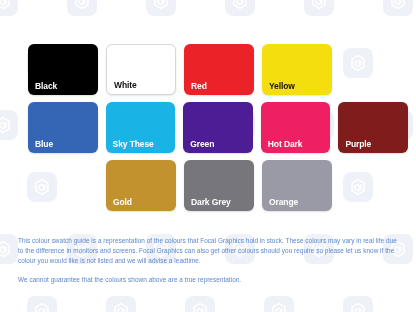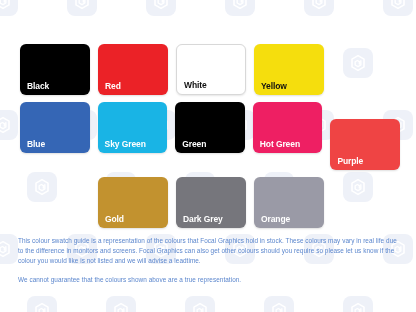--- a/index.html
+++ b/index.html
@@ -27,21 +27,21 @@
     position:absolute;
     width:30px;height:30px;
     border-radius:8px;
     background:#eef1f8;
     display:flex;align-items:center;justify-content:center;
   }
   .wm svg{display:block;}
   
   #swatch-grid{
     position:absolute;
-    left:20px;top:44px;
+    left:28px;top:44px;
     width:380px;
     z-index:2;
   }
   .swatch-row{
     display:flex;
     gap:8px;
     margin-bottom:7px;
   }
   .swatch{
     width:70px;
@@ -287,44 +287,44 @@
           <path d="M15.4 9.2 L15.4 14.4 L12 16.4 L8.6 14.4 L8.6 10.5 L11.3 9.0 L13.6 10.3 L13.6 13.2" fill="none" stroke="#ffffff" stroke-width="1.7" stroke-linejoin="round" stroke-linecap="round"></path>
         </svg>
       </div>
     </div>
 
   <div id="swatch-grid">
       <div class="swatch-row">
         <div class="swatch" style="background: rgb(0, 0, 0);">
           <span class="swatch-label">Black</span>
         </div>
+        <div class="swatch white-swatch" style="background: rgb(255, 255, 255);">
+          <span class="swatch-label dark">White</span>
+        </div>
         <div class="swatch" style="background: rgb(235, 34, 39);">
           <span class="swatch-label">Red</span>
-        </div>
-        <div class="swatch white-swatch" style="background: rgb(255, 255, 255);">
-          <span class="swatch-label dark">White</span>
         </div>
         <div class="swatch" style="background: rgb(245, 222, 13); padding-left: 48px;">
           <span class="swatch-label dark">Yellow</span>
         </div>
       </div>
       <div class="swatch-row">
         <div class="swatch" style="background: rgb(53, 102, 181); text-align: center;">
           <span class="swatch-label">Blue</span>
         </div>
         <div class="swatch" style="background: rgb(25, 180, 229);">
-          <span class="swatch-label">Sky Green</span>
-        </div>
-        <div class="swatch" style="background: #000000;">
+          <span class="swatch-label">Sky These</span>
+        </div>
+        <div class="swatch" style="background: #4c1d95;">
           <span class="swatch-label">Green</span>
         </div>
         <div class="swatch" style="background: rgb(238, 31, 99);">
-          <span class="swatch-label">Hot Green</span>
-        </div>
-        <div class="swatch" style="background: #ef4444; margin-top: 17px;">
+          <span class="swatch-label">Hot Dark</span>
+        </div>
+        <div class="swatch" style="background: #7f1d1d;">
           <span class="swatch-label">Purple</span>
         </div>
       </div>
       <div class="swatch-row row-offset">
         <div class="swatch" style="background: rgb(194, 146, 47);">
           <span class="swatch-label">Gold</span>
         </div>
         <div class="swatch" style="background: rgb(118, 118, 124);">
           <span class="swatch-label">Dark Grey</span>
         </div>

